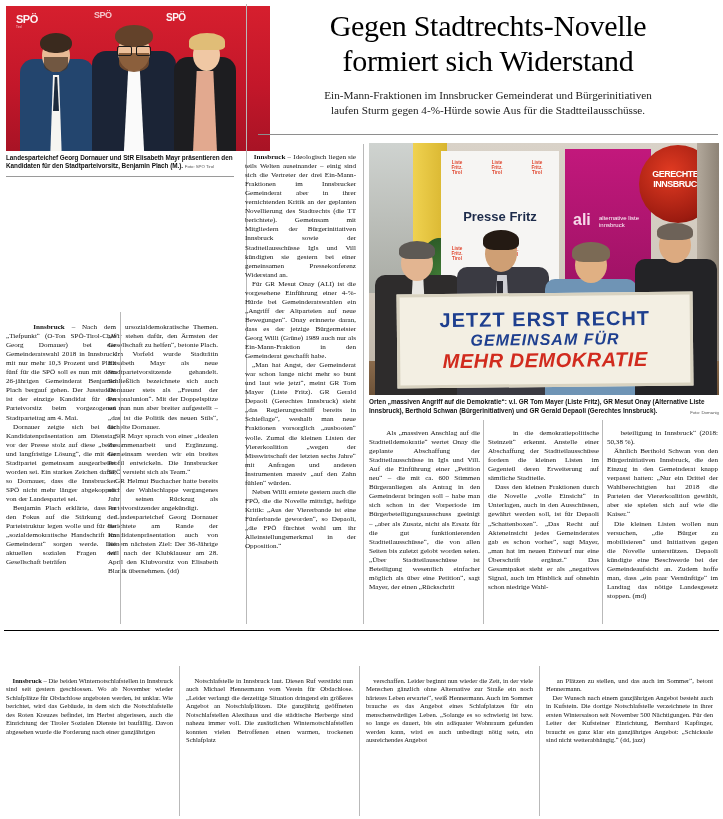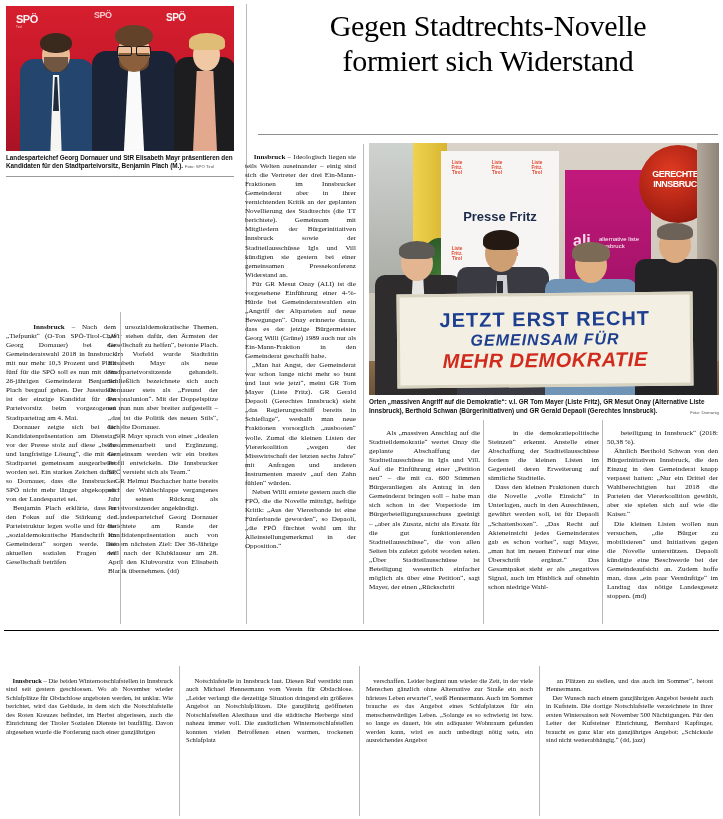--- a/index.html
+++ b/index.html
@@ -24,20 +24,21 @@
     white-space:pre-wrap;
   }
   .body-col.small{font-size:6.6px;line-height:8.5px;}
   .lead{font-weight:bold;}
 
   
   .left-col{position:absolute;left:6px;top:6px;width:228px;}
   .photo-spoe{
     position:relative;width:228px;height:145px;overflow:hidden;
     background:#c2410c;
+    padding-left:36px;
   }
   .photo-spoe .wall{
     position:absolute;inset:0;
     background:
       linear-gradient(180deg,#d61f2e 0%,#c3172a 55%,#a81325 100%);
   }
   .spoe-logo{
     position:absolute;color:#fff;font-family:"Liberation Sans",sans-serif;
     font-weight:bold;letter-spacing:-0.5px;opacity:.95;
   }
@@ -117,21 +118,21 @@
 
   
   .photo-pk{position:absolute;left:369px;top:143px;width:350px;height:252px;overflow:hidden;background:#c9c3bb;}
   .pk-wall{position:absolute;inset:0;background:linear-gradient(180deg,#d9d2c8 0%,#cfc7bb 60%,#b9afa2 100%);}
   .pk-window{position:absolute;left:0;top:0;width:66px;height:150px;background:linear-gradient(180deg,#cfd3d0,#a9aba4);}
   .pk-curtain{position:absolute;left:44px;top:0;width:34px;height:170px;background:linear-gradient(90deg,#f0d250,#d8b52f);}
   .pk-plant{position:absolute;left:48px;top:95px;width:46px;height:62px;background:radial-gradient(ellipse at 50% 60%,#3f7a35 0%,#2e5c28 70%,transparent 72%);}
   .pk-banner{position:absolute;left:72px;top:8px;width:118px;height:175px;background:#f6f5f3;}
   .pk-banner .bt{position:absolute;left:0;right:0;top:58px;text-align:center;font-family:"Liberation Sans",sans-serif;font-weight:bold;font-size:13px;color:#1d2b4a;}
   .lf-tag{position:absolute;font-family:"Liberation Sans",sans-serif;font-weight:bold;font-size:4.6px;line-height:4.8px;color:#e0452e;text-align:center;}
-  .pk-ali{position:absolute;left:196px;top:6px;width:86px;height:150px;background:linear-gradient(180deg,#c2187c 0%,#9c1263 100%);margin-top:21px;}
+  .pk-ali{position:absolute;left:196px;top:6px;width:86px;height:150px;background:linear-gradient(180deg,#c2187c 0%,#9c1263 100%);}
   .pk-ali .al{position:absolute;left:8px;top:62px;font-family:"Liberation Sans",sans-serif;font-size:16px;font-weight:bold;color:#f7d9ea;}
   .pk-ali .al2{position:absolute;left:34px;top:66px;font-family:"Liberation Sans",sans-serif;font-size:6px;color:#fff;line-height:7px;}
   .pk-gi{position:absolute;right:2px;top:2px;width:78px;height:78px;border-radius:50%;background:radial-gradient(circle at 40% 35%,#e23b22 0%,#9c1b10 70%,#5c0f08 100%);overflow:hidden;}
   .pk-gi span{position:absolute;left:2px;top:24px;right:2px;font-family:"Liberation Sans",sans-serif;font-weight:bold;font-size:9px;color:#fff;text-align:center;letter-spacing:-.5px;}
   .pk-pillar{position:absolute;right:0;top:0;width:22px;height:252px;background:linear-gradient(90deg,#b3a99c,#8d8376);}
 
   .pk-person{position:absolute;bottom:0;}
   .pk-person .h{position:absolute;border-radius:50%;}
   .pk-person .b{position:absolute;bottom:0;border-radius:10px 10px 0 0;}
   #q1{left:6px;width:86px;height:150px;}
@@ -238,20 +239,22 @@
  GR Helmut Buchacher hatte bereits nach der Wahlschlappe vergangenes Jahr seinen Rückzug als Parteivorsitzender angekündigt.
  Landesparteichef Georg Dornauer berichtete am Rande der Kandidatenpräsentation auch von seinem nächsten Ziel: Der 36-Jährige will nach der Klubklausur am 28. April den Klubvorsitz von Elisabeth Blanik übernehmen. (dd)</span>
   </div>
 
   <div class="vline" style="left:120px;top:312px;height:312px;"></div>
 
   <div class="vline" style="left:246px;top:4px;height:620px;"></div>
 
   <div class="main-hl" style="white-space:pre-line;">Gegen Stadtrechts-Novelle
 formiert sich Widerstand</div>
+  <div class="main-sub" style="white-space:pre-line;">Ein-Mann-Fraktionen im Innsbrucker Gemeinderat und Bürgerinitiativen
+laufen Sturm gegen 4-%-Hürde sowie Aus für die Stadtteilausschüsse.</div>
 
   <div class="hline" style="left:258px;top:134px;width:460px;"></div>
 
   <div class="body-col" style="position:absolute;left:245px;top:144px;width:111px;height:480px;">
     <span class="lead">Innsbruck</span><span> – </span><span>Ideologisch liegen sie teils Welten auseinander – einig sind sich die Vertreter der drei Ein-Mann-Fraktionen im Innsbrucker Gemeinderat aber in ihrer vernichtenden Kritik an der geplanten Novellierung des Stadtrechts (die TT berichtete). Gemeinsam mit Mitgliedern der Bürgerinitiativen Innsbruck sowie der Stadtteilausschüsse Igls und Vill kündigten sie gestern bei einer gemeinsamen Pressekonferenz Widerstand an.
  Für GR Mesut Onay (ALI) ist die vorgesehene Einführung einer 4-%-Hürde bei Gemeinderatswahlen ein „Angriff der Altparteien auf neue Bewegungen“. Onay erinnerte daran, dass es der jetzige Bürgermeister Georg Willi (Grüne) 1989 auch nur als Ein-Mann-Fraktion in den Gemeinderat geschafft habe.
  „Man hat Angst, der Gemeinderat war schon lange nicht mehr so bunt und laut wie jetzt“, meint GR Tom Mayer (Liste Fritz). GR Gerald Depaoli (Gerechtes Innsbruck) sieht „das Regierungsschiff bereits in Schieflage“, weshalb man neue Fraktionen vorsorglich „ausbooten“ wolle. Zumal die kleinen Listen der Viererkoalition „wegen der Misswirtschaft der letzten sechs Jahre“ mit Anfragen und anderen Instrumenten massiv „auf den Zahn fühlen“ würden.
  Neben Willi erntete gestern auch die FPÖ, die die Novelle mitträgt, heftige Kritik: „Aus der Viererbande ist eine Fünferbande geworden“, so Depaoli, „die FPÖ fürchtet wohl um ihr Alleinstellungsmerkmal in der Opposition.“</span>
   </div>
 

